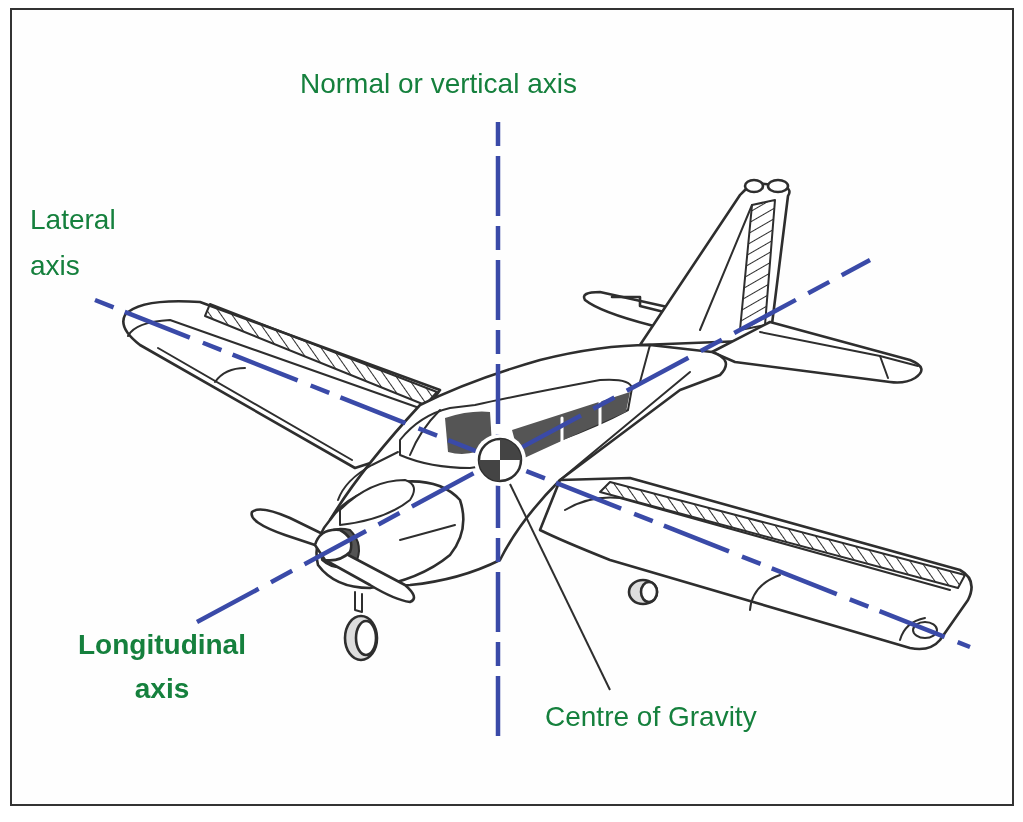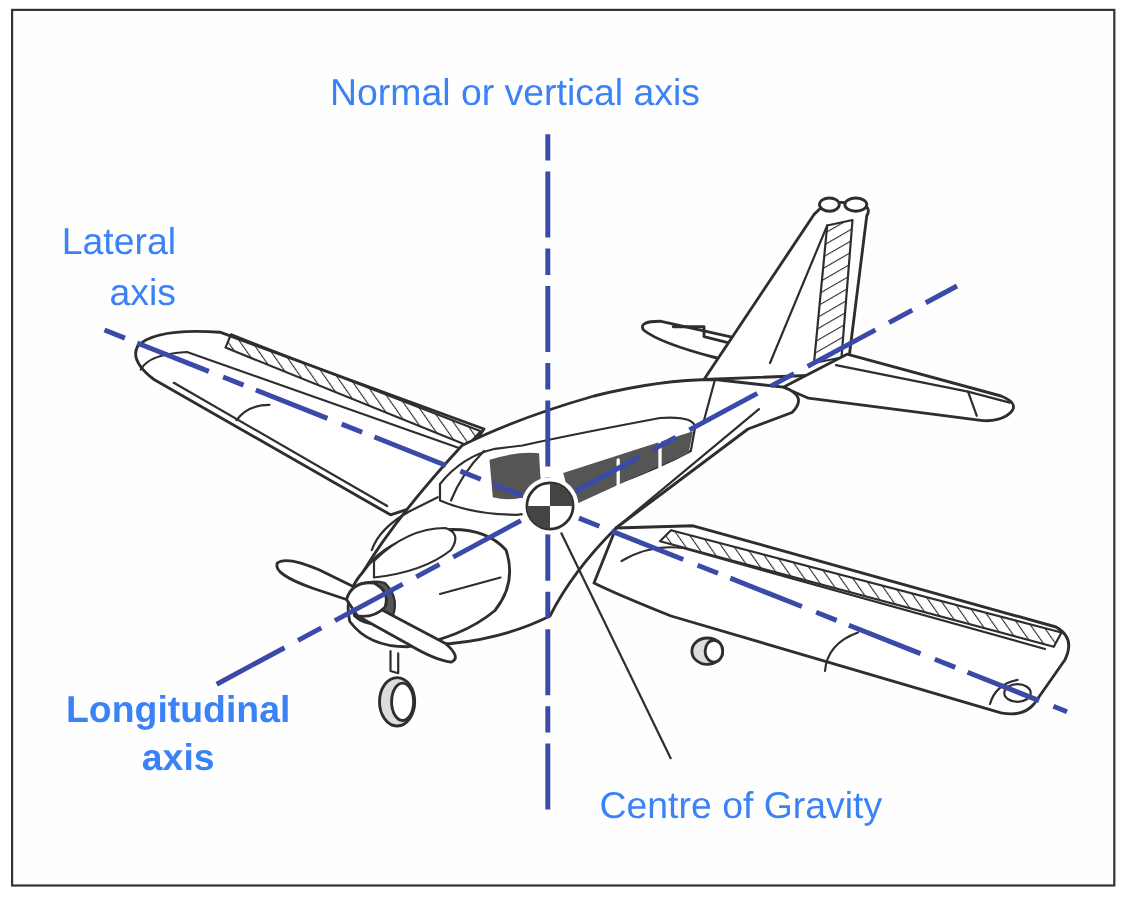--- a/index.html
+++ b/index.html
@@ -1,19 +1,19 @@
 <!DOCTYPE html>
 <html><head>
   <meta charset="utf-8">
   <style>
     html, body { margin: 0; padding: 0; background: #ffffff; }
     body { width: 1023px; height: 822px; position: relative; overflow: hidden; font-family: "Liberation Sans", sans-serif; }
     .frame { position: absolute; left: 10px; top: 8px; width: 1004px; height: 798px; border: 2px solid #333; box-sizing: border-box; background: #fefefe; }
     svg.diagram { position: absolute; left: 0; top: 0; }
-    .label { position: absolute; color: #3b82f6; font-family: "Liberation Sans", sans-serif; font-size: 34px; line-height: 40px; text-align: center; white-space: nowrap; }
+    .label { position: absolute; color: #15803d; font-family: "Liberation Sans", sans-serif; font-size: 28px; line-height: 40px; text-align: center; white-space: nowrap; }
     .label span { display: block; }
   </style>
 </head>
 <body>
 
 <div class="frame"></div>
 
 <svg class="diagram" width="1023" height="822" viewBox="0 0 1023 822">
   <defs>
     <pattern id="hatch" patternUnits="userSpaceOnUse" width="9" height="9" patternTransform="rotate(-35)">
@@ -115,25 +115,25 @@
     <path d="M 500 460 L 500 481 A 21 21 0 0 1 479 460 Z" fill="#444444"></path>
   </g>
 
   <line x1="510" y1="484" x2="610" y2="690" stroke="#2e2e2e" stroke-width="2"></line>
 </svg>
 
 <div class="label" style="left:300px; top:64px;">
   <span>Normal or vertical axis</span>
 </div>
 
-<div class="label" style="left:30px; top:200px; text-align:right; width:130px;">
+<div class="label" style="left:30px; top:200px; text-align:left; width:130px;">
   <span>Lateral</span>
   <span style="margin-top:6px;">axis</span>
 </div>
 
 <div class="label" style="left:48px; top:625px; width:228px;font-weight:bold;">
   <span>Longitudinal</span>
   <span style="margin-top:4px;">axis</span>
 </div>
 
-<div class="label" style="left:545px; top:697px;margin-top:16px;">
+<div class="label" style="left:545px; top:697px;">
   <span>Centre of Gravity</span>
 </div>
 
 </body></html>

